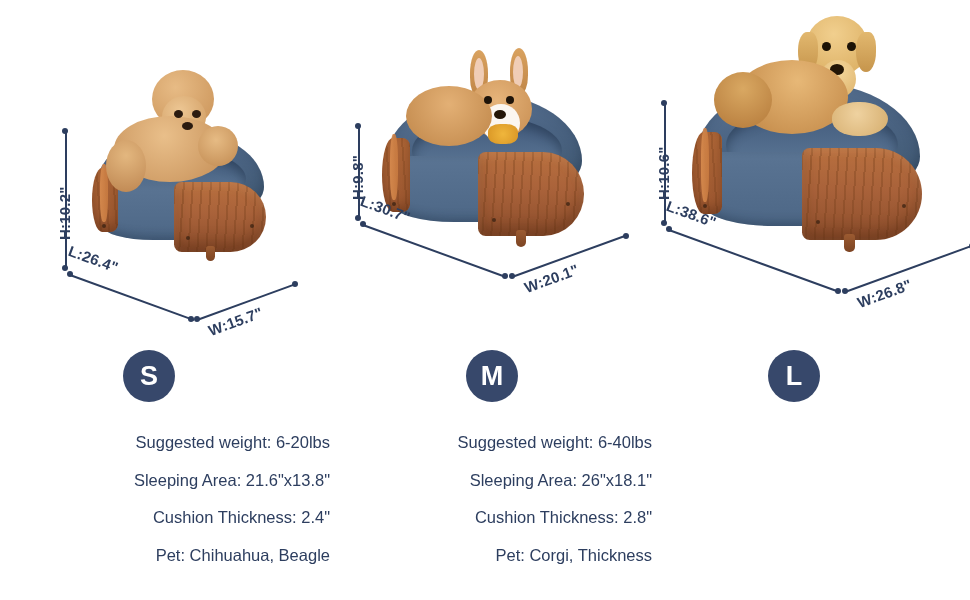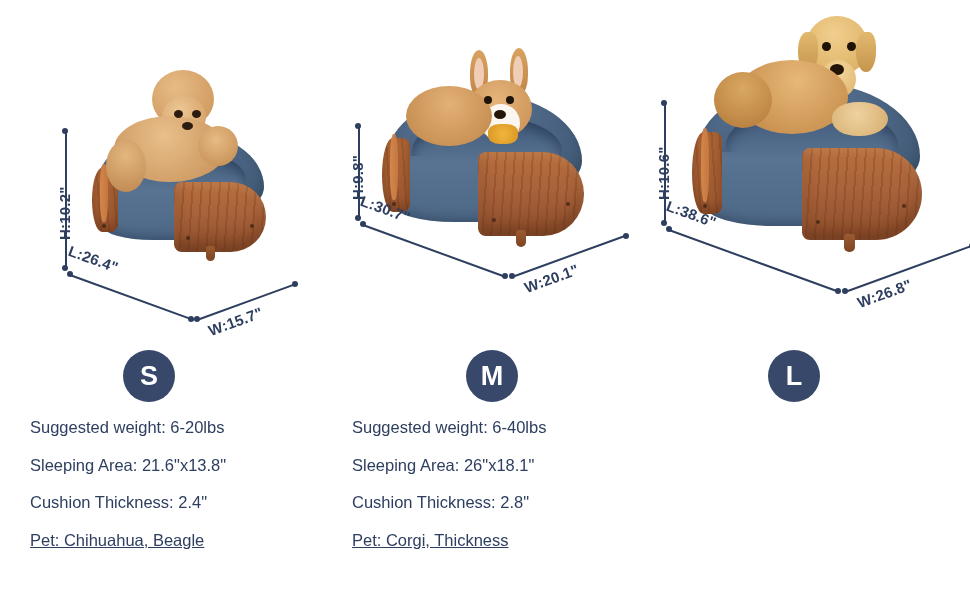--- a/index.html
+++ b/index.html
@@ -121,32 +121,32 @@
     color: #ffffff;
     font-size: 27px;
     font-weight: 700;
     display: flex;
     align-items: center;
     justify-content: center;
     line-height: 1;
   }
 
   
-  .specs { position: absolute; top: 419px; }
+  .specs { position: absolute; top: 434px; text-align: right; }
   .specs.s { left: 30px;  width: 300px; }
   .specs.m { left: 352px; width: 300px; }
   .specs.l { left: 662px; width: 308px; }
   .spec-line {
     color: #2d3e5f;
     font-size: 16.5px;
     line-height: 1;
     margin-bottom: 21px;
     white-space: nowrap;
   }
-  .spec-line:last-child { margin-bottom: 7px; text-decoration: underline; }
+  .spec-line:last-child { margin-bottom: 7px; }
 </style>
 </head>
 <body>
 
 <div id="page">
 
   <div class="panel s">
 
     <div class="bed-stage" style="left:78px; top:128px; width:200px; height:150px;">
       <div class="bed">

